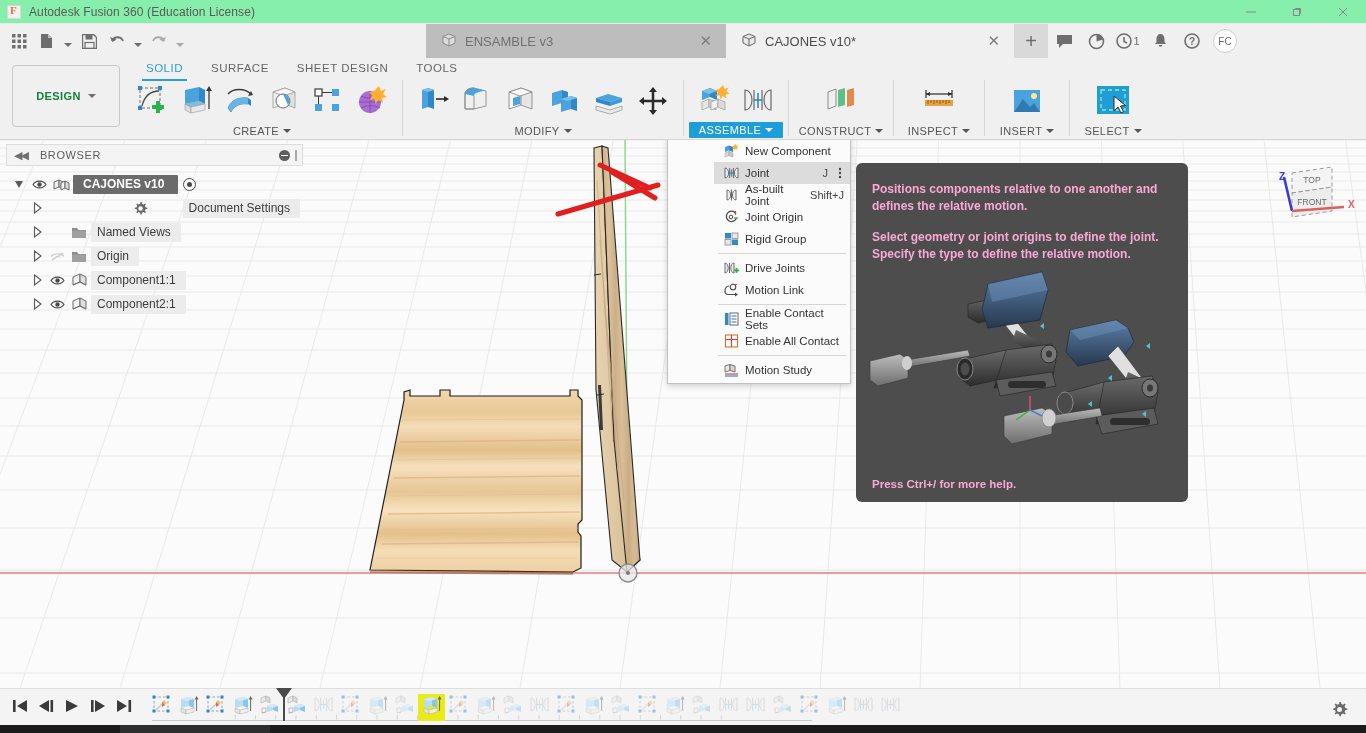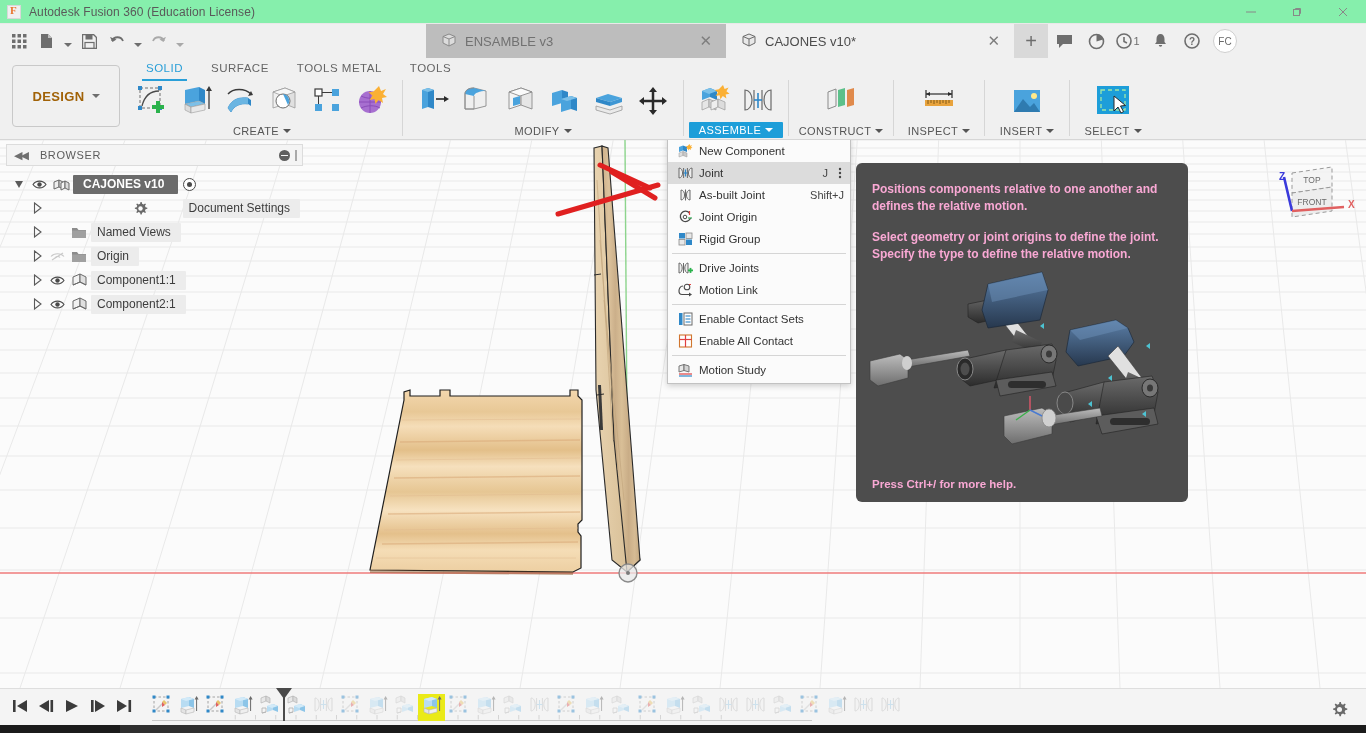--- a/index.html
+++ b/index.html
@@ -85,21 +85,21 @@
   
   .ribbon {
     position: absolute; top: 58px; left: 0; width: 1366px; height: 82px;
     background: #f0f0f0; border-bottom: 1px solid #d6d6d6;
   }
   .designbox {
     position: absolute; left: 12px; top: 7px; width: 108px; height: 62px;
     border: 1px solid #c9c9c9; border-radius: 4px; background: #f0f0f0;
     display: flex; align-items: center; justify-content: center; gap: 7px;
   }
-  .designbox .lbl { font-size: 13px; font-weight: bold; color: #a16207; letter-spacing: .4px; }
+  .designbox .lbl { font-size: 11px; font-weight: bold; color: #15803d; letter-spacing: .4px; }
   .tabrow { position: absolute; left: 132px; top: 0px; display: flex; gap: 0px; }
   .rtab {
     font-size: 11.5px; color: #656565; padding: 4px 14px 5px 14px;
     letter-spacing: .5px; position: relative;
   }
   .rtab.active { color: #2a9fd8; }
   .rtab.active:after {
     content: ""; position: absolute; left: 10px; right: 10px; bottom: -2px;
     height: 2px; background: #2a9fd8;
   }
@@ -373,21 +373,21 @@
   <div class="ribbon">
 
     <div class="designbox">
       <span class="lbl">DESIGN</span>
       <span class="caret-dn"></span>
     </div>
 
     <div class="tabrow">
       <div class="rtab active">SOLID</div>
       <div class="rtab">SURFACE</div>
-      <div class="rtab">TOOLS METAL</div>
+      <div class="rtab">SHEET DESIGN</div>
       <div class="rtab">TOOLS</div>
     </div>
 
     <div class="panels">
 
       <div class="panel" style="width:268px;">
         <div class="panel-icons">
           <div class="icbtn">
             <svg width="34" height="34" viewBox="0 0 34 34">
               <rect x="5" y="4" width="20" height="20" fill="none" stroke="#6f6f6f" stroke-width="1" stroke-dasharray="3,2"></rect>
@@ -902,21 +902,21 @@
         <text x="50" y="28" font-size="8.5" fill="#6a6a6a" text-anchor="middle" font-family="Liberation Sans, sans-serif">TOP</text>
         <path d="M30 38 L70 32 L70 56 L30 62 Z" fill="#eaeaea" fill-opacity=".8" stroke="#9a9a9a" stroke-width="1" stroke-dasharray="4,3"></path>
         <text x="50" y="50" font-size="8.5" fill="#6a6a6a" text-anchor="middle" font-family="Liberation Sans, sans-serif">FRONT</text>
         <line x1="22" y1="22" x2="30" y2="56" stroke="#3a3adb" stroke-width="2.6"></line>
         <text x="17" y="25" font-size="10" font-weight="bold" fill="#3a3adb" font-family="Liberation Sans, sans-serif">Z</text>
         <line x1="30" y1="56" x2="82" y2="52" stroke="#e06060" stroke-width="2.6"></line>
         <text x="86" y="53" font-size="10" font-weight="bold" fill="#e06060" font-family="Liberation Sans, sans-serif">X</text>
       </svg>
     </div>
 
-    <div class="dropdown" style="left:667px; top:-3px;">
+    <div class="dropdown" style="left:667px; top:-3px;padding-left:46px;">
 
       <div class="ditem">
         <span class="di-icon">
           <svg width="15" height="14" viewBox="0 0 15 14">
               <path d="M1 8 L1 3 L5 1.5 L5 6.5 Z" fill="#4aa3dd"></path>
               <path d="M5 6.5 L5 1.5 L9 3 L9 8 Z" fill="#2f88c8"></path>
               <path d="M1 13 L1 9 L5 7.5 L5 11.5 Z" fill="#dcdcdc" stroke="#9a9a9a" stroke-width=".5"></path>
               <path d="M5 11.5 L5 7.5 L9 9 L9 13 Z" fill="#c8c8c8" stroke="#9a9a9a" stroke-width=".5"></path>
               <path d="M11.5 0 l.7 1.8 1.8 -.7 -1 1.7 1.5 1.1 -1.8 .35 .35 1.8 -1.6 -1.1 -1.1 1.5 -.35 -1.8 -1.8 .35 1.1 -1.6 -1.5 -1.1 1.8 -.35 Z" fill="#fbb034"></path>
             </svg>

